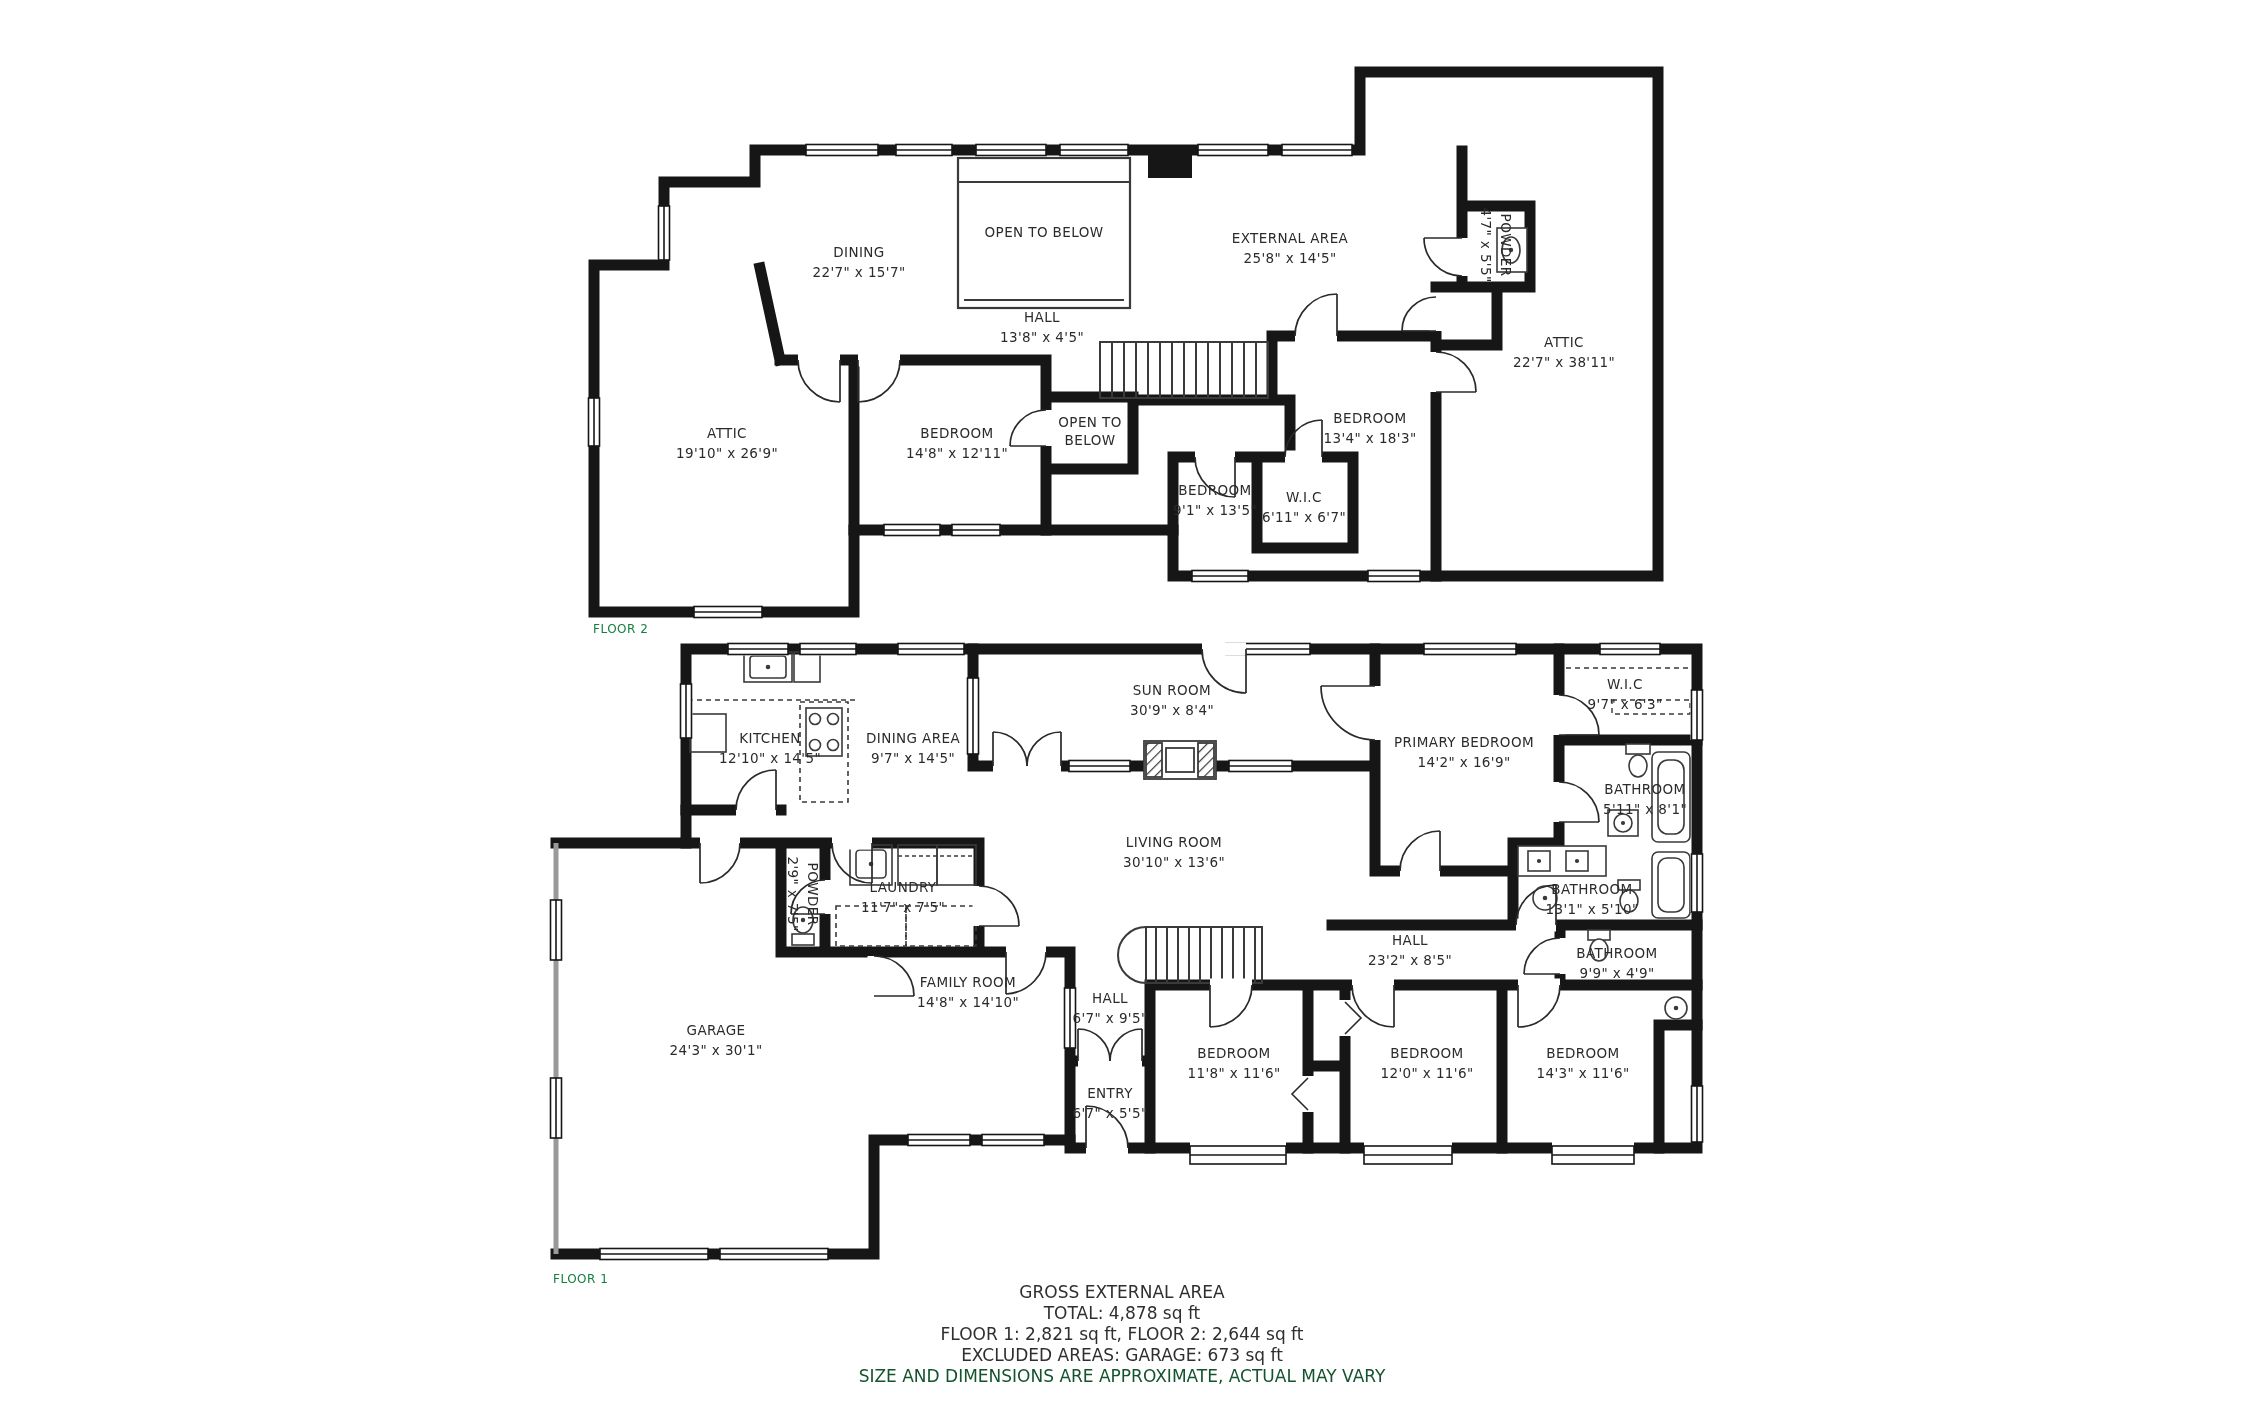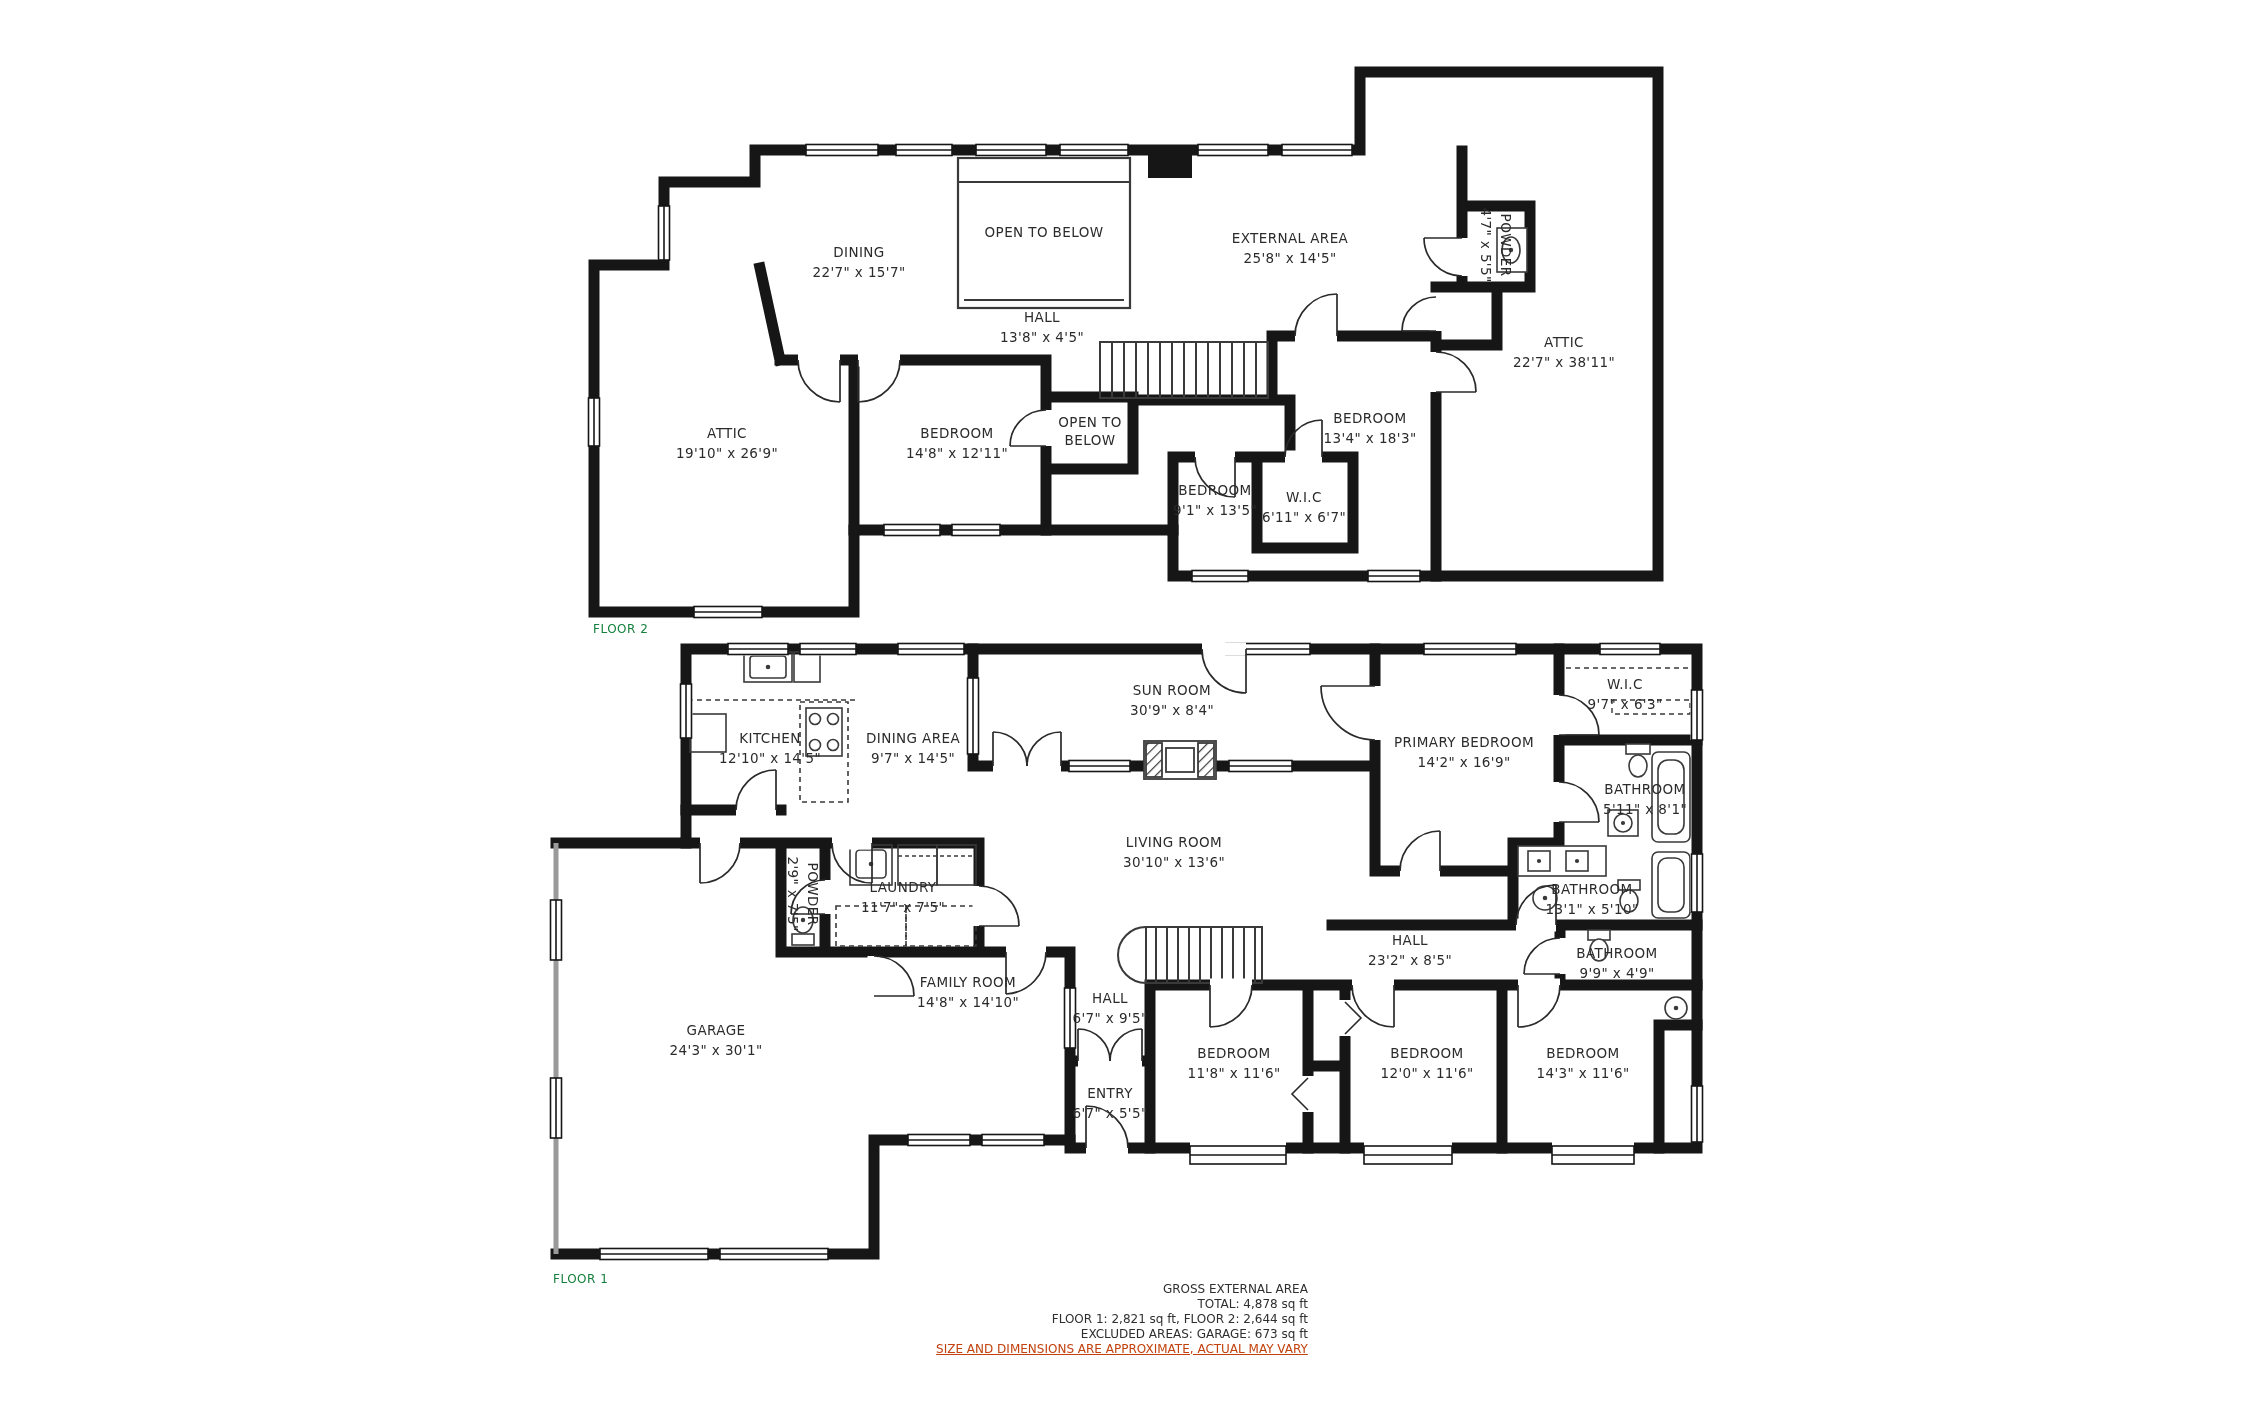--- a/index.html
+++ b/index.html
@@ -6,22 +6,22 @@
   .stage{position:relative;width:2245px;height:1402px;background:#ffffff;overflow:hidden;
          font-family:"DejaVu Sans","Liberation Sans",sans-serif;}
   .plan-svg{position:absolute;left:0;top:0;}
   .lbl{position:absolute;transform:translate(-50%,-50%);text-align:center;
        font-size:13.5px;color:#2b2b2b;line-height:1.5;letter-spacing:.4px;white-space:nowrap;}
   .lbl .nm,.lbl .dm{display:block;}
   .rot{transform:translate(-50%,-50%) rotate(90deg);}
   .narrow{white-space:normal;width:96px;line-height:1.35;}
   .floor-tag{position:absolute;font-size:12px;color:#15803d;letter-spacing:.5px;}
   .footer{position:absolute;left:1122px;top:1282px;transform:translateX(-50%);
-          text-align:right;font-size:12px;color:#2f2f2f;line-height:1.24;white-space:nowrap;}
-  .footer .muted{color:#c2410c;text-decoration:underline;}
+          text-align:center;font-size:17px;color:#2f2f2f;line-height:1.24;white-space:nowrap;}
+  .footer .muted{color:#14532d;}
 </style>
 </head>
 <body>
 
 <div class="stage">
 
 <svg class="plan-svg" width="2245" height="1402" viewBox="0 0 2245 1402">
   <defs>
     <pattern id="hatch" width="7" height="7" patternUnits="userSpaceOnUse" patternTransform="rotate(45)">
       <line x1="0" y1="0" x2="0" y2="7" stroke="#3a3a3a" stroke-width="2.4"></line>

